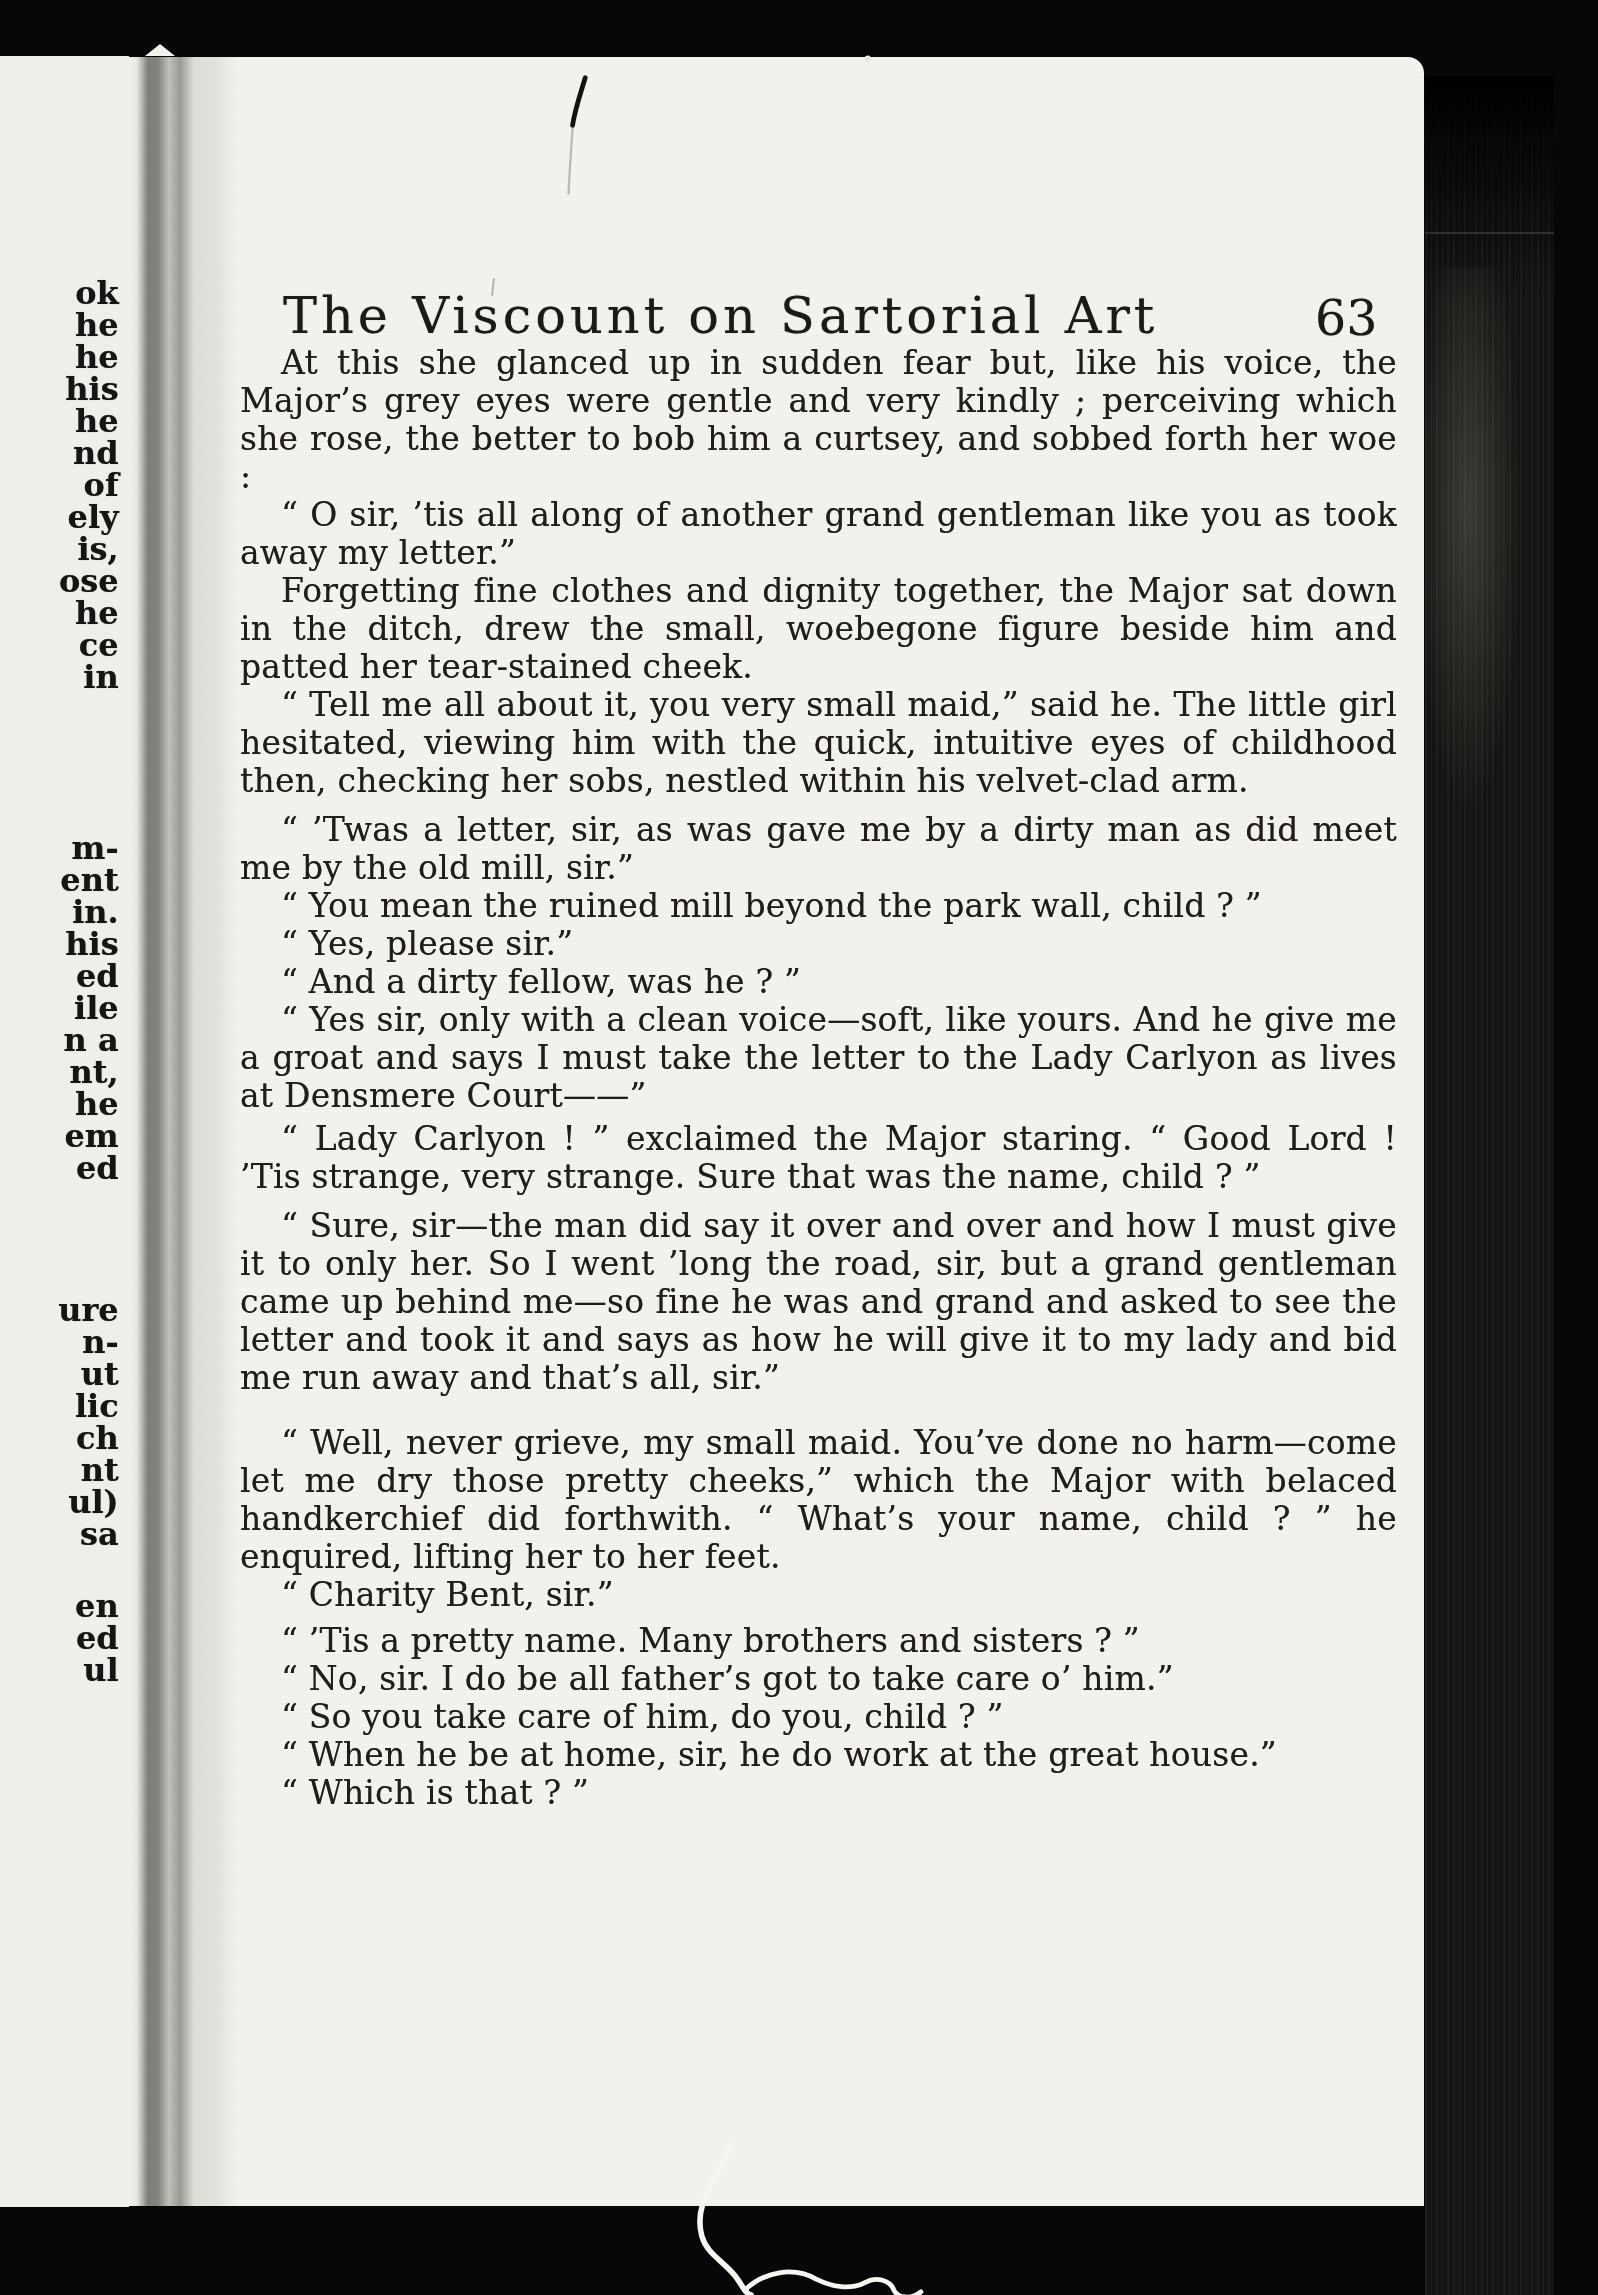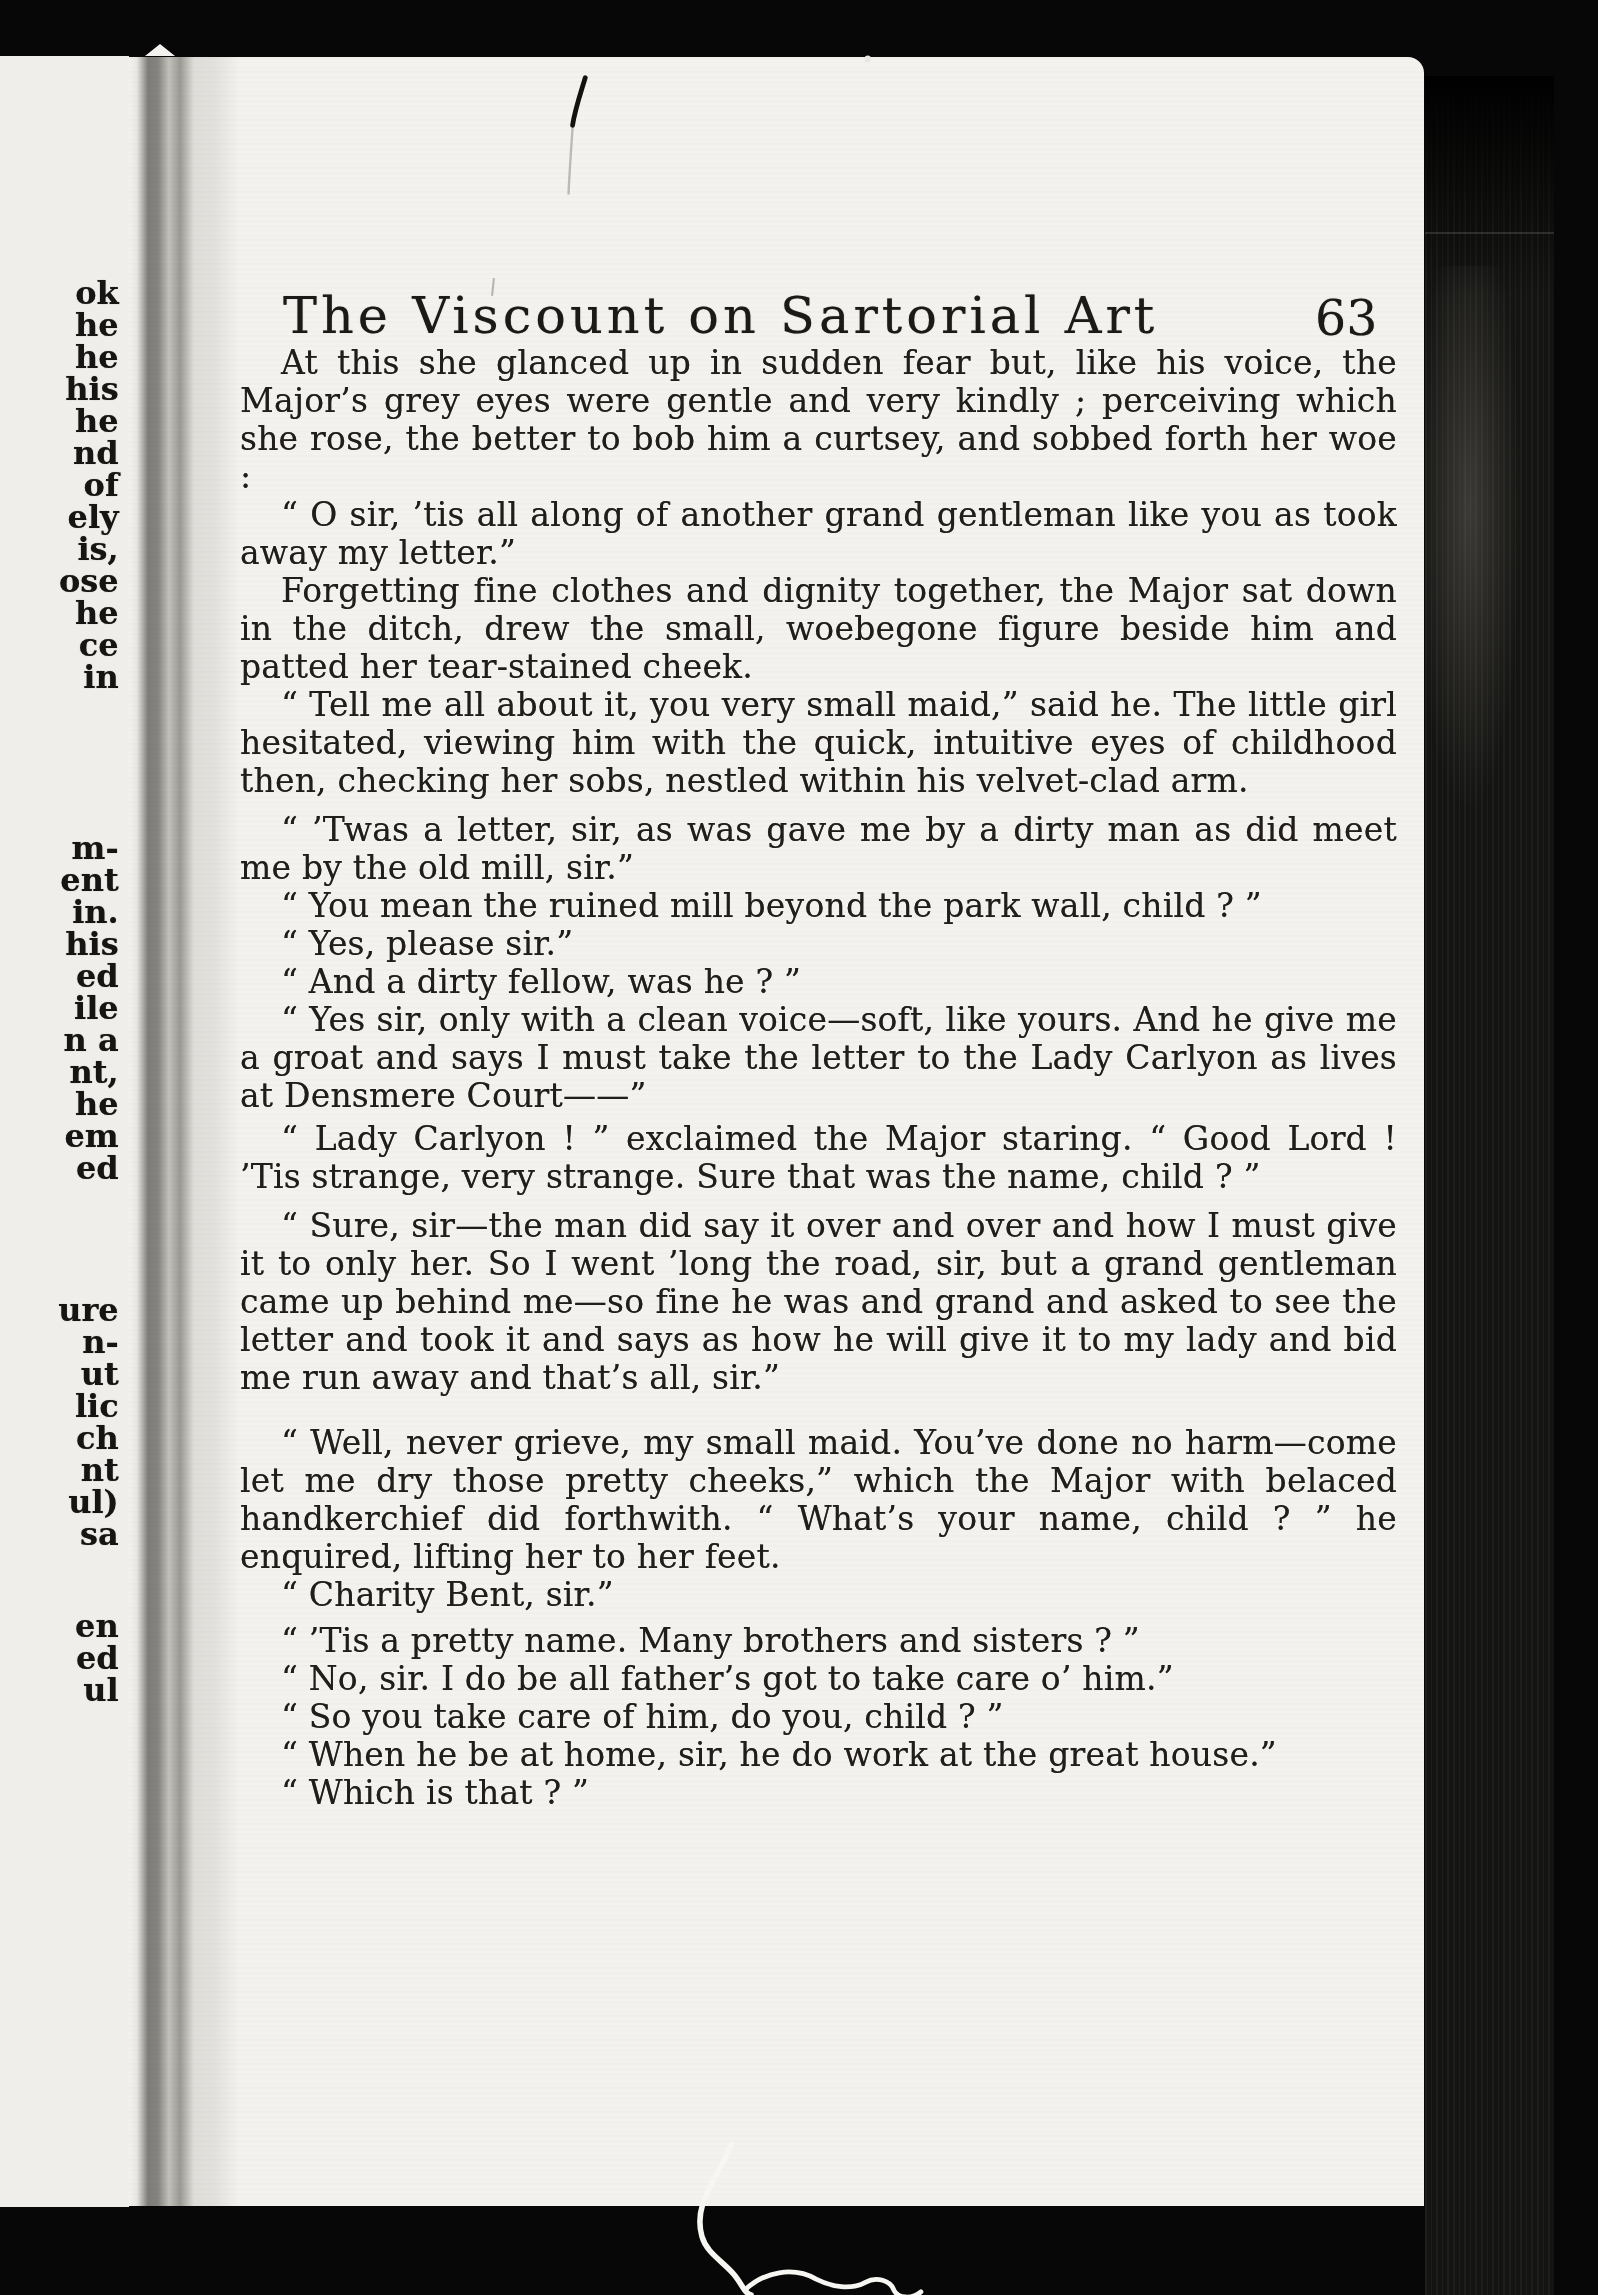--- a/index.html
+++ b/index.html
@@ -123,21 +123,21 @@
         <div class="frag">lic</div>
 
         <div class="frag">ch</div>
 
         <div class="frag">nt</div>
 
         <div class="frag">ul)</div>
 
         <div class="frag">sa</div>
 
-        <div class="frag" style="margin-top: 60px;">en</div>
+        <div class="frag" style="margin-top: 40px;">en</div>
 
         <div class="frag">ed</div>
 
         <div class="frag">ul</div>
       </div>
   </div>
 
   <div class="page">
     <div class="gutter"></div>
     <div class="title">The Viscount on Sartorial Art</div>

